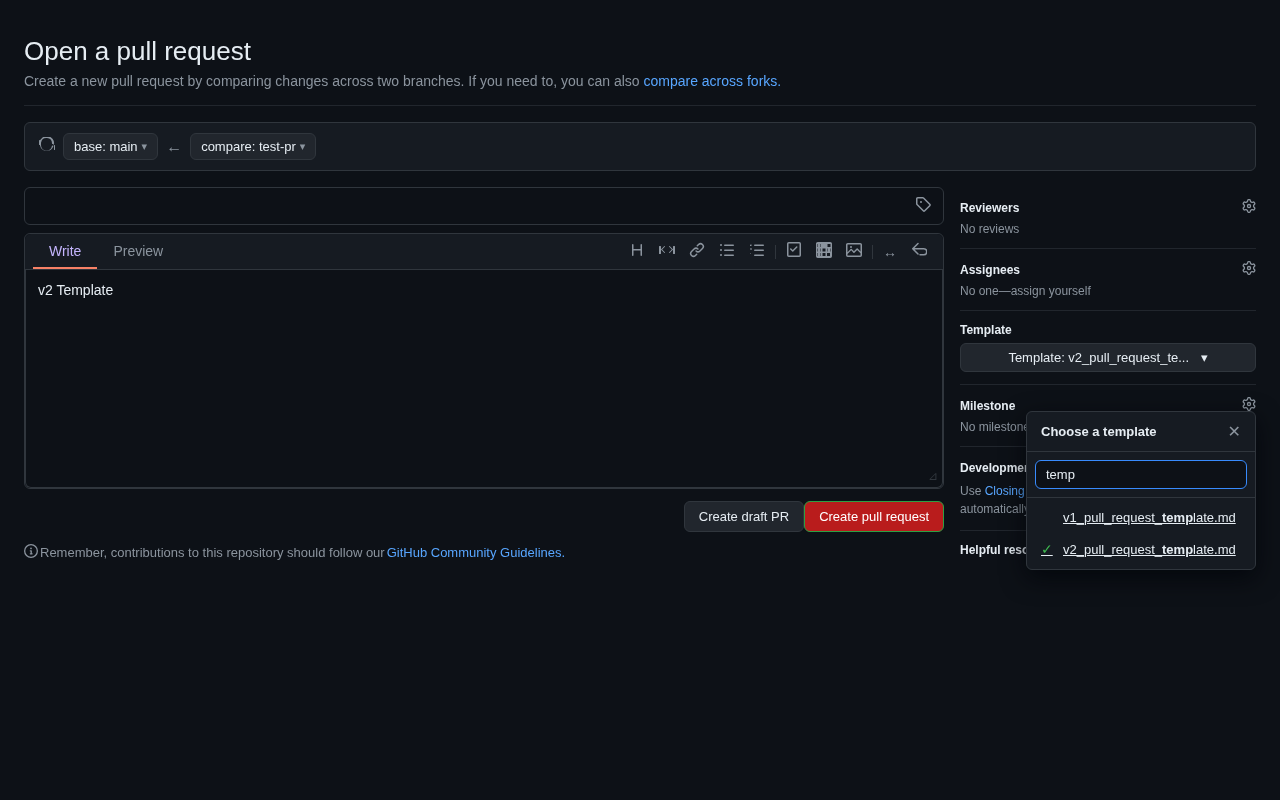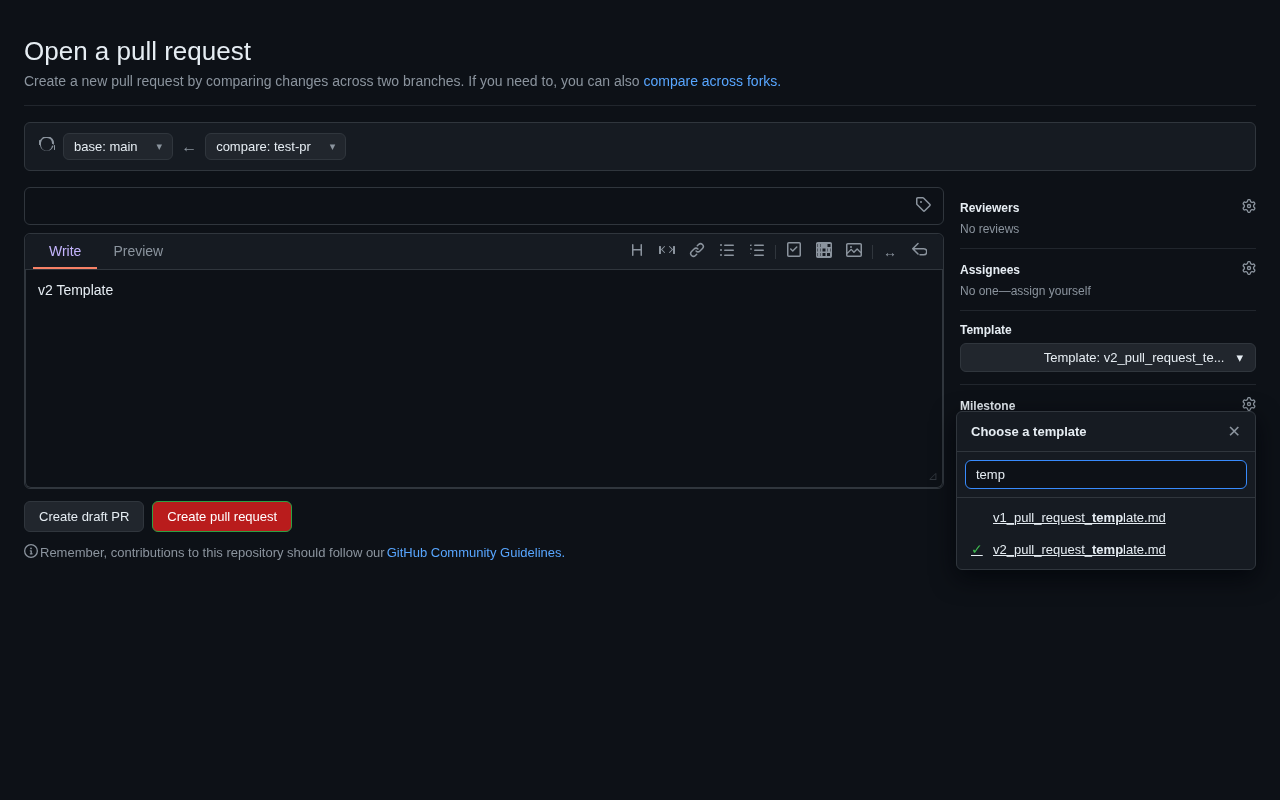--- a/index.html
+++ b/index.html
@@ -47,21 +47,21 @@
     .branch-select {
       background: #21262d;
       border: 1px solid #30363d;
       border-radius: 6px;
       color: #e6edf3;
       padding: 5px 10px;
       font-size: 13px;
       cursor: pointer;
       display: flex;
       align-items: center;
-      gap: 19px;
+      gap: 4px;
     }
     .branch-select .chevron {
       color: #8b949e;
       font-size: 11px;
     }
     .arrow-icon {
       color: #8b949e;
       font-size: 16px;
     }
     .merge-status {
@@ -183,22 +183,22 @@
     .editor-resize-handle {
       position: absolute;
       bottom: 4px;
       right: 4px;
       color: #30363d;
       font-size: 12px;
     }
     
     .action-row {
       display: flex;
-      justify-content: flex-start;
-      gap: 8px;
+      justify-content: flex-end;
+      gap: 0;
       margin-top: 12px;
     }
     .btn-draft {
       background: #21262d;
       border: 1px solid #30363d;
       border-radius: 6px;
       color: #e6edf3;
       padding: 7px 14px;
       font-size: 13px;
       cursor: pointer;
@@ -269,29 +269,29 @@
       border: 1px solid #30363d;
       border-radius: 6px;
       color: #e6edf3;
       padding: 6px 12px;
       font-size: 13px;
       cursor: pointer;
       display: flex;
       align-items: center;
       gap: 12px;
       width: 100%;
-      justify-content: flex-end;
+      justify-content: center;
     }
     
     .template-picker {
       position: absolute;
       background: #161b22;
       border: 1px solid #30363d;
       border-radius: 6px;
-      width: 300px;
+      width: 230px;
       box-shadow: 0 8px 24px rgba(1,4,9,0.75);
       z-index: 100;
       right: 24px;
       top: 411px;
     }
     .template-picker-header {
       display: flex;
       align-items: center;
       justify-content: space-between;
       padding: 10px 14px;

